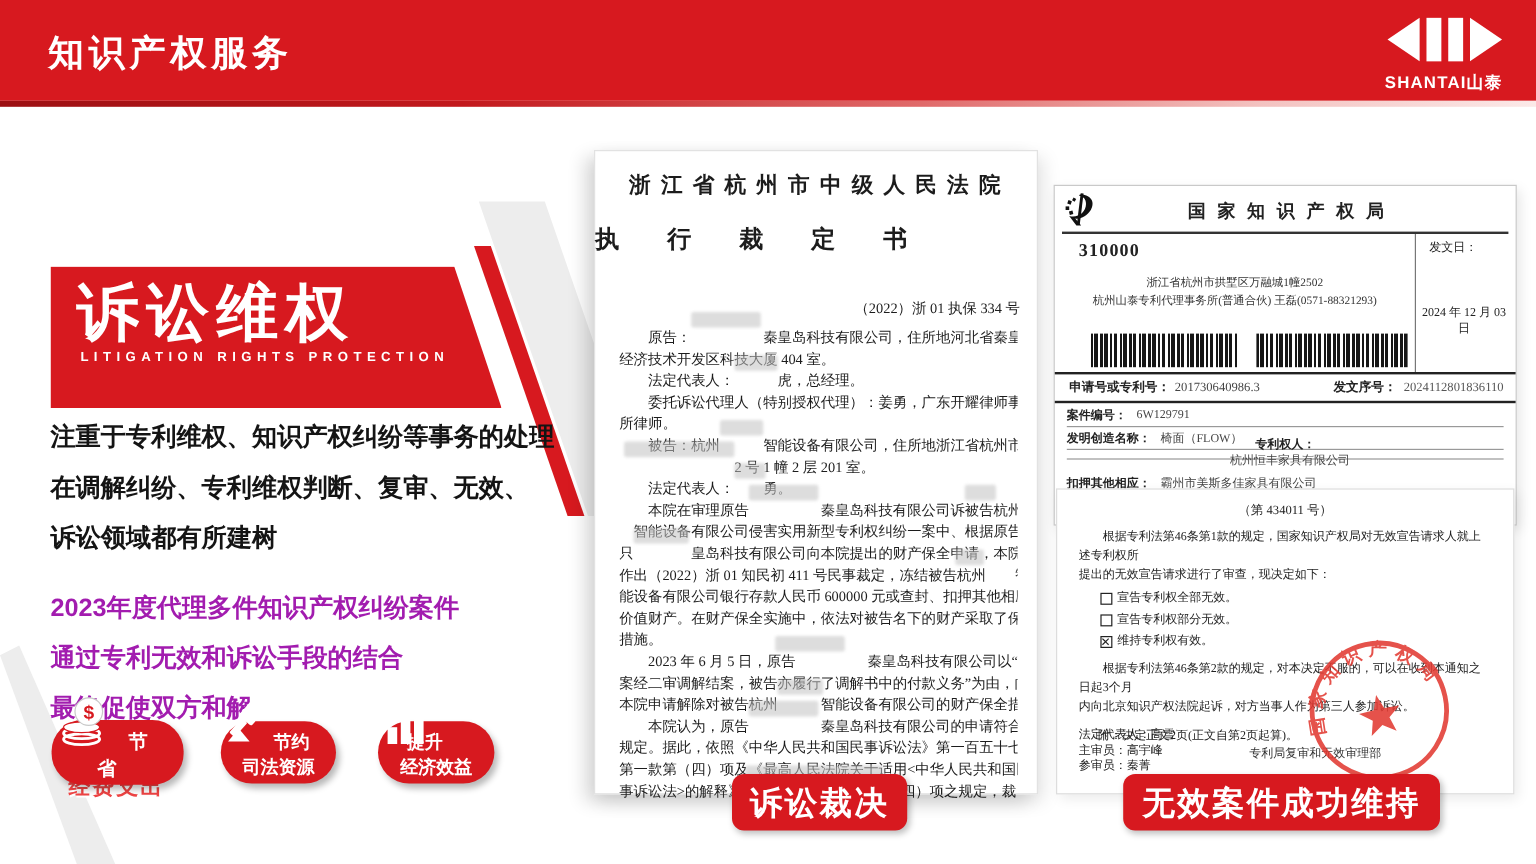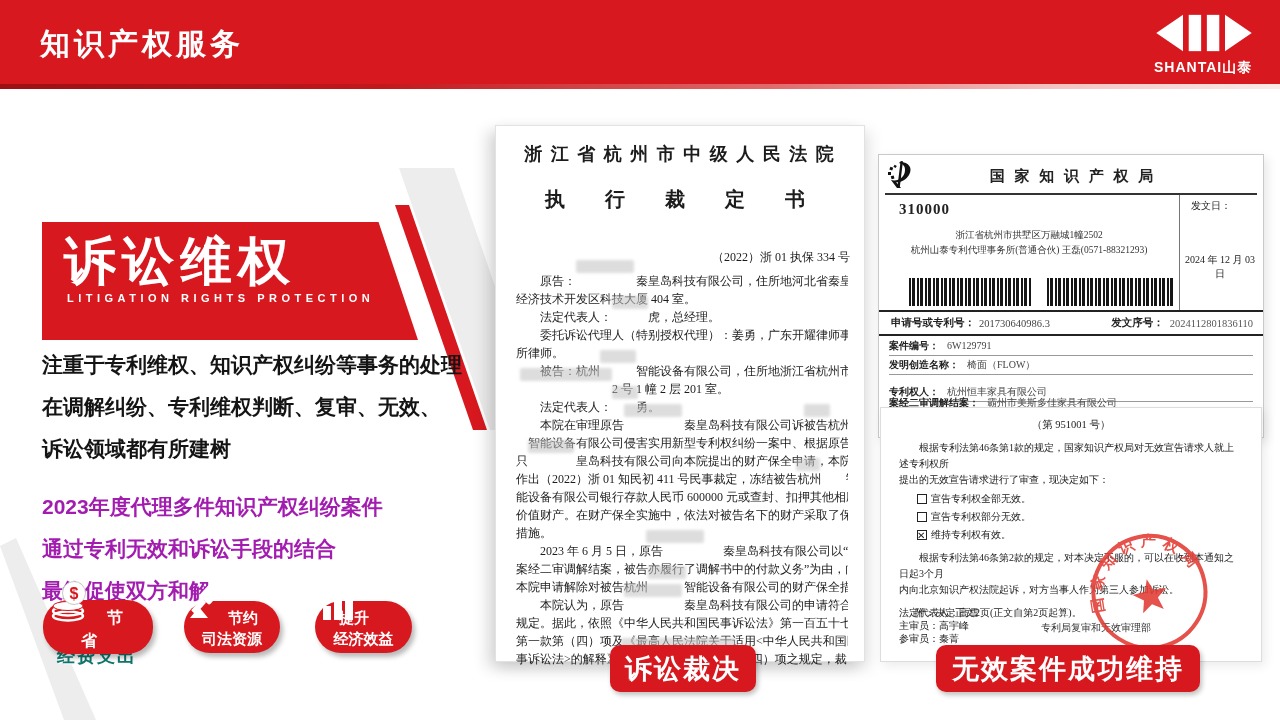--- a/index.html
+++ b/index.html
@@ -23,28 +23,28 @@
   .intro{position:absolute;left:42px;top:344px;width:470px;font-size:21px;font-weight:bold;color:#141414;
          line-height:42px;z-index:3;}
   .summary{position:absolute;left:42px;top:486px;width:470px;font-size:21px;font-weight:bold;color:#a21caf;
          line-height:42px;z-index:3;}
   
   .pill{position:absolute;background:#d7191f;border-radius:26px;color:#fff;font-weight:bold;z-index:4;
         box-shadow:3px 4px 5px rgba(0,0,0,.28);}
   .pill .l1{font-size:16px;margin-top:8px;}
   .pill .l2{font-size:16px;margin-top:2px;}
   .badge-icon{position:absolute;z-index:5;}
-  .ghost-text{position:absolute;left:57px;top:644px;font-size:18px;font-weight:bold;color:#0f766e;
+  .ghost-text{position:absolute;left:57px;top:644px;font-size:18px;font-weight:bold;color:#ef4444;
         letter-spacing:2px;z-index:3;text-shadow:1px 1px 0 #fff;}
   
   .cdoc{position:absolute;left:495px;top:125px;width:368px;height:535px;background:#fff;
         border:1px solid #e2e2e2;z-index:3;font-family:"Liberation Serif",serif;color:#1c1c1c;
         box-shadow:-8px 6px 14px rgba(0,0,0,.14),5px 6px 14px rgba(0,0,0,.10);}
   .cdoc-court{text-align:center;margin-top:16px;font-size:18px;font-weight:bold;letter-spacing:2px;}
-  .cdoc-type{text-align:center;margin-top:20px;font-size:20px;font-weight:bold;letter-spacing:10px;}
+  .cdoc-type{text-align:left;margin-top:20px;font-size:20px;font-weight:bold;letter-spacing:10px;}
   .cdoc-caseno{text-align:right;margin:36px 14px 0 0;font-size:12px;}
   .cdoc-body{margin:6px 16px 0 20px;}
   .cdoc-line{font-size:12px;line-height:18px;white-space:pre;overflow:hidden;}
   .redact{position:absolute;background:#c2c2c2;opacity:.55;filter:blur(1.5px);border-radius:2px;height:13px;}
   
   .p1{position:absolute;left:878px;top:125px;width:384px;height:282px;background:#fff;border:1px solid #c9c9c9;
       z-index:3;font-family:"Liberation Serif",serif;color:#222;box-shadow:3px 4px 10px rgba(0,0,0,.10);margin-top:29px;}
   .p1-office{position:absolute;left:44px;top:12px;width:300px;text-align:center;font-size:15px;font-weight:bold;letter-spacing:3px;}
   .p1-logo{position:absolute;left:8px;top:4px;}
   .p1-rule{position:absolute;left:6px;right:6px;top:38px;border-top:2px solid #333;}
@@ -245,33 +245,33 @@
       <span class="val2">2024112801836110</span>
     </div>
     <div class="p1-field" style="top:181px;">
       <span class="lab">案件编号：</span>
       <span class="val">6W129791</span>
     </div>
     <div class="p1-field" style="top:200px;">
       <span class="lab">发明创造名称：</span>
       <span class="val">椅面（FLOW）</span>
     </div>
-    <div class="p1-field" style="top:227px;">
+    <div class="p1-field" style="top:208px;flex-direction:column;">
       <span class="lab">专利权人：</span>
       <span class="val">杭州恒丰家具有限公司</span>
     </div>
     <div class="p1-field last" style="top:238px;">
-      <span class="lab">案经二审调解结案：</span>
+      <span class="lab">扣押其他相应：</span>
       <span class="val">霸州市美斯多佳家具有限公司</span>
     </div>
     <div class="p1-dectitle">无 效 宣 告 请 求 审 查 决 定 书</div>
   </div>
 
   <div class="p2">
-    <div class="p2-no">（第 951001 号）</div>
+    <div class="p2-no">（第 434011 号）</div>
     <div class="p2-para">
       <div>　　根据专利法第46条第1款的规定，国家知识产权局对无效宣告请求人就上述专利权所</div>
       <div>提出的无效宣告请求进行了审查，现决定如下：</div>
     </div>
     <div class="p2-opt">
       <span class="cbx"></span>
       <span>宣告专利权全部无效。</span>
     </div>
     <div class="p2-opt">
       <span class="cbx"></span>

